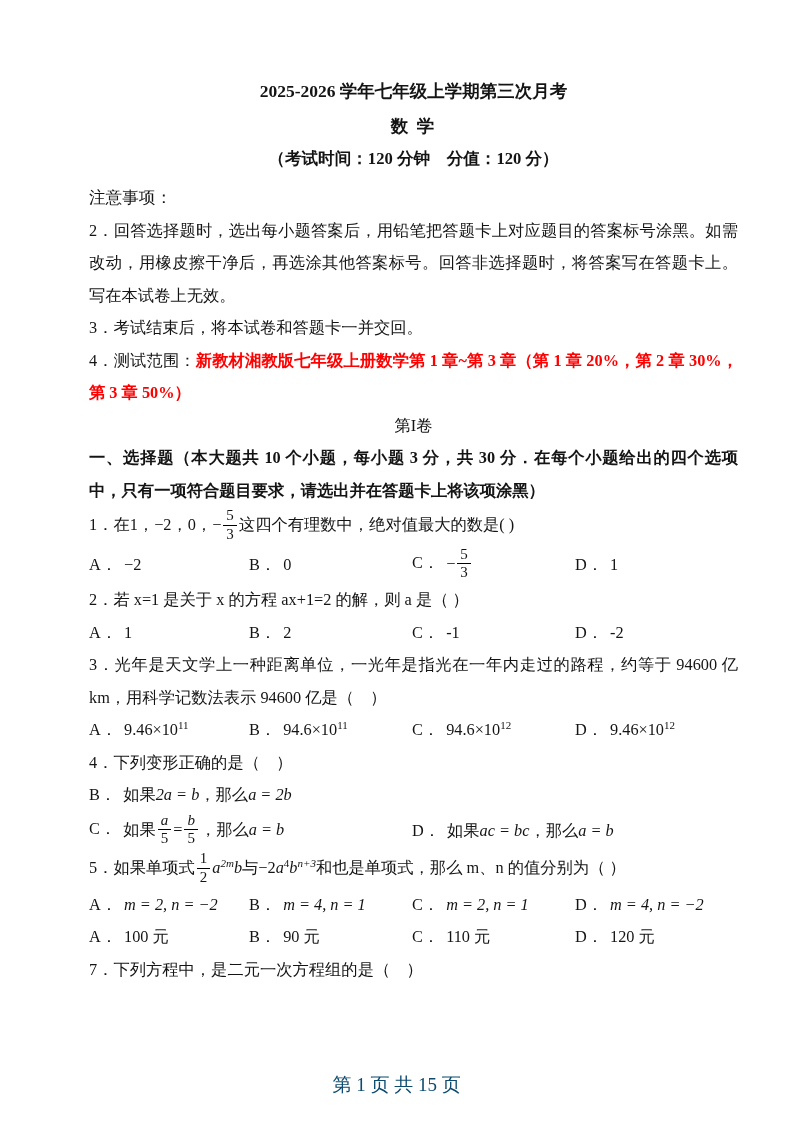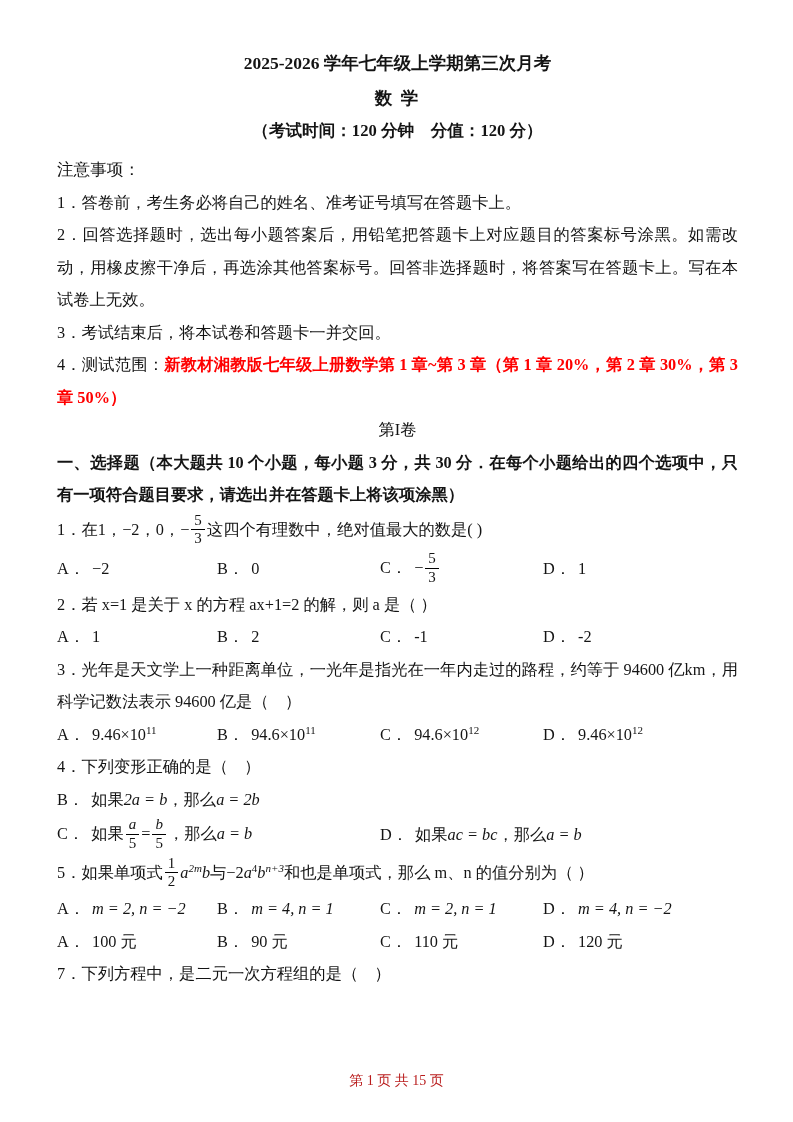--- a/index.html
+++ b/index.html
@@ -1,51 +1,50 @@
 <!DOCTYPE html>
 <html><head>
 <meta charset="utf-8">
 <style>
   html,body{margin:0;padding:0;}
   body{
     width:793px;height:1122px;position:relative;background:#ffffff;
     font-family:"Liberation Serif","DejaVu Serif",serif;
     font-size:16.3px;color:#141414;overflow:hidden;
   }
-  .page{padding:48px 55px 0 57px;}
+  .page{padding:76px 55px 0 57px;margin-left:32px;}
   .doc-title{font-weight:bold;text-align:center;font-size:17.5px;line-height:30px;}
   .doc-subject{font-weight:bold;text-align:center;font-size:17.5px;line-height:30px;margin-top:5px;letter-spacing:2px;}
   .doc-meta{font-weight:bold;text-align:center;font-size:16.6px;line-height:30px;margin-top:3px;}
   .notice-head{font-weight:normal;line-height:32.5px;margin-top:8px;font-size:16.6px;}
   .para{margin:0;line-height:32.5px;text-align:justify;}
   .bold{font-weight:bold;}
   .red{color:#FF0000;}
   .part-title{text-align:center;line-height:32.5px;}
   .opts4{display:grid;grid-template-columns:160px 163px 163px auto;line-height:32.5px;align-items:center;}
   .opts2{display:grid;grid-template-columns:323px auto;line-height:32.5px;align-items:center;}
   .opt{white-space:nowrap;}
   .olab{margin-right:7px;}
   .frac{display:inline-block;text-align:center;vertical-align:middle;line-height:1.05;font-size:15px;margin:2px 2px;position:relative;top:-1px;}
   .fnum{display:block;padding:0 3px 1px 3px;border-bottom:1px solid #000;}
   .fden{display:block;padding-top:1px;}
   .mi{font-style:italic;}
   sup{font-size:11px;line-height:0;vertical-align:super;text-align:center;}
-  .footer{position:absolute;left:0;top:1072px;width:100%;text-align:center;font-size:14px;color:#b91c1c;}
+  .footer{position:absolute;left:0;top:1072px;width:100%;text-align:center;font-size:19px;color:#0c4a6e;}
 </style>
 </head>
 <body>
 
 <div class="page">
 
   <div class="doc-title">2025-2026 学年七年级上学期第三次月考</div>
   <div class="doc-subject">数 学</div>
   <div class="doc-meta">（考试时间：120 分钟　分值：120 分）</div>
 
   <div class="notice-head">注意事项：</div>
-  <p class="para">1．答卷前，考生务必将自己的姓名、准考证号填写在答题卡上。</p>
   <p class="para">2．回答选择题时，选出每小题答案后，用铅笔把答题卡上对应题目的答案标号涂黑。如需改动，用橡皮擦干净后，再选涂其他答案标号。回答非选择题时，将答案写在答题卡上。写在本试卷上无效。</p>
   <p class="para">3．考试结束后，将本试卷和答题卡一并交回。</p>
   <p class="para"><span>4．测试范围：</span><span class="red bold">新教材湘教版七年级上册数学第 1 章~第 3 章（第 1 章 20%，第 2 章 30%，第 3 章 50%）</span></p>
 
   <div class="part-title">第I卷</div>
   <p class="para bold">一、选择题（本大题共 10 个小题，每小题 3 分，共 30 分．在每个小题给出的四个选项中，只有一项符合题目要求，请选出并在答题卡上将该项涂黑）</p>
 
   <p class="para"><span>1．在1，−2，0，</span><span>−</span><span class="frac"><span class="fnum">5</span><span class="fden">3</span></span><span>这四个有理数中，绝对值最大的数是( )</span></p>
   <div class="opts4">
     <span class="opt"><span class="olab">A．</span><span>−2</span></span>

